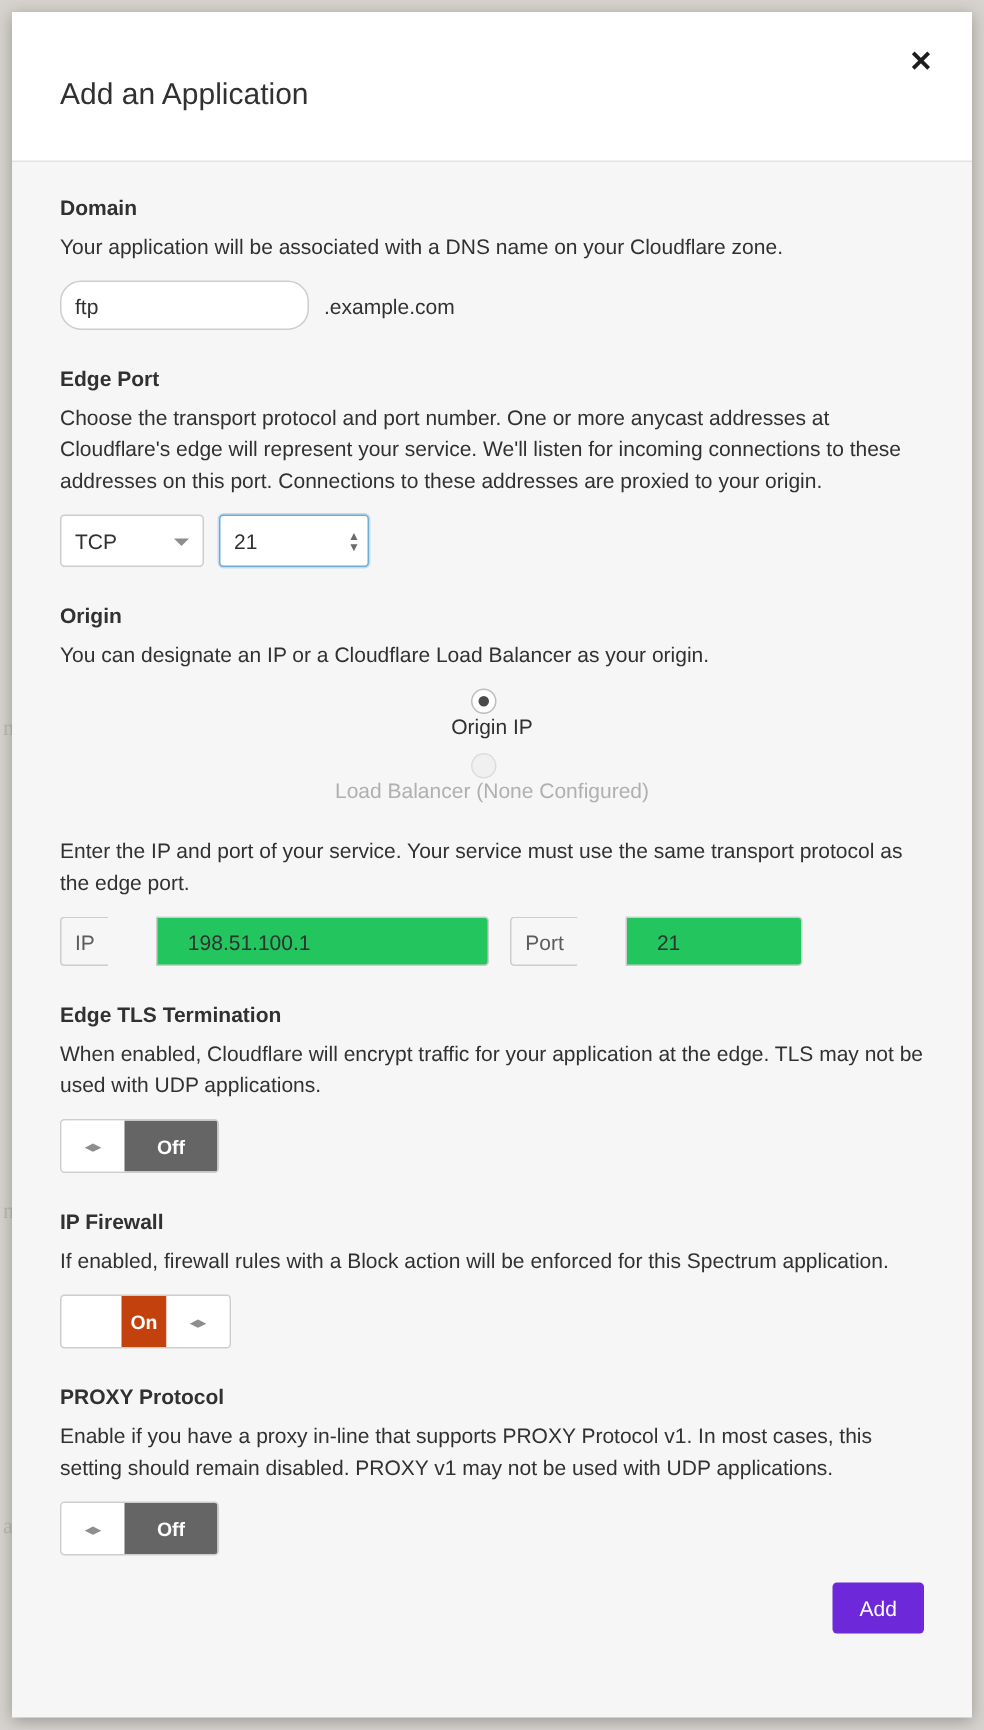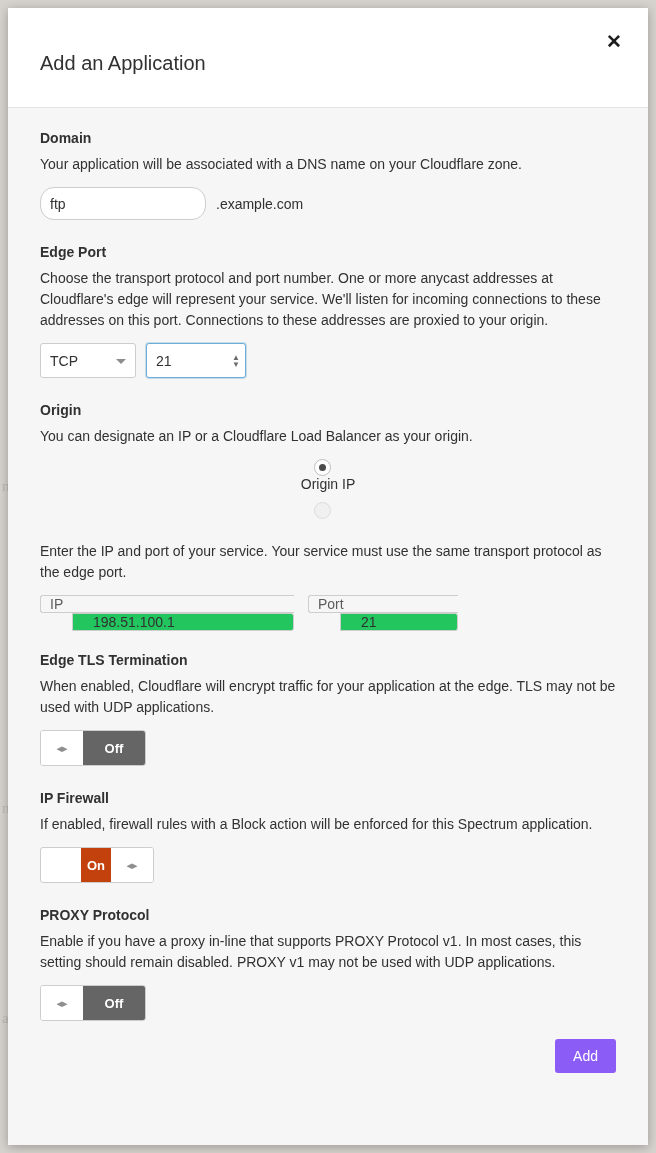--- a/index.html
+++ b/index.html
@@ -198,21 +198,20 @@
     font-size: 14px;
     color: #313131;
   }
   .radio-label.disabled { color: #b0b0b0; }
 
   
   .grp {
     display: flex;
     align-items: stretch;
     height: 33px;
-    flex-direction: column;
   }
   .grp-addon {
     background: #f6f6f6;
     border: 1px solid #cdcdcd;
     border-right: none;
     border-radius: 3px 0 0 3px;
     font-size: 14px;
     color: #5c5c5c;
     display: flex;
     align-items: center;
@@ -271,21 +270,21 @@
     color: #ffffff;
     font-weight: bold;
     margin-left: 40px;
   }
   .footer {
     padding: 18px 32px 26px 32px;
     display: flex;
     justify-content: flex-end;
   }
   .add-btn {
-    background: #8b5cf6;
+    background: #6d28d9;
     color: #fff;
     border: none;
     border-radius: 3px;
     font-size: 14px;
     padding: 9px 18px;
     cursor: pointer;
     font-family: "Liberation Sans", sans-serif;
   }
 </style>
 </head>
@@ -340,20 +339,21 @@
     <div>
       <div class="sec-title">Origin</div>
       <div class="sec-desc">You can designate an IP or a Cloudflare Load Balancer as your origin.</div>
 
       <div class="radio-row">
         <span class="radio checked"></span>
         <span class="radio-label">Origin IP</span>
       </div>
       <div class="radio-row">
         <span class="radio disabled"></span>
+        <span class="radio-label disabled">Load Balancer (None Configured)</span>
       </div>
 
       <div class="space-12"></div>
       <div class="sec-desc">Enter the IP and port of your service. Your service must use the same transport protocol as the edge port.</div>
 
       <div class="row">
         <div class="grp ip">
           <span class="grp-addon">IP</span>
           <input class="ip-input" type="text" value="198.51.100.1" style="">
         </div>

